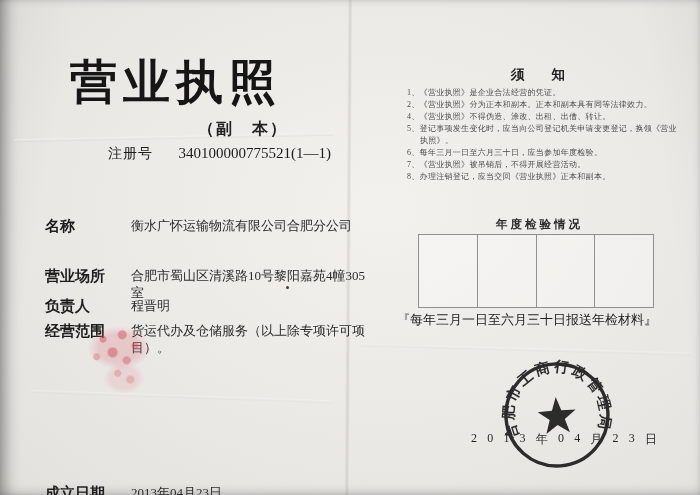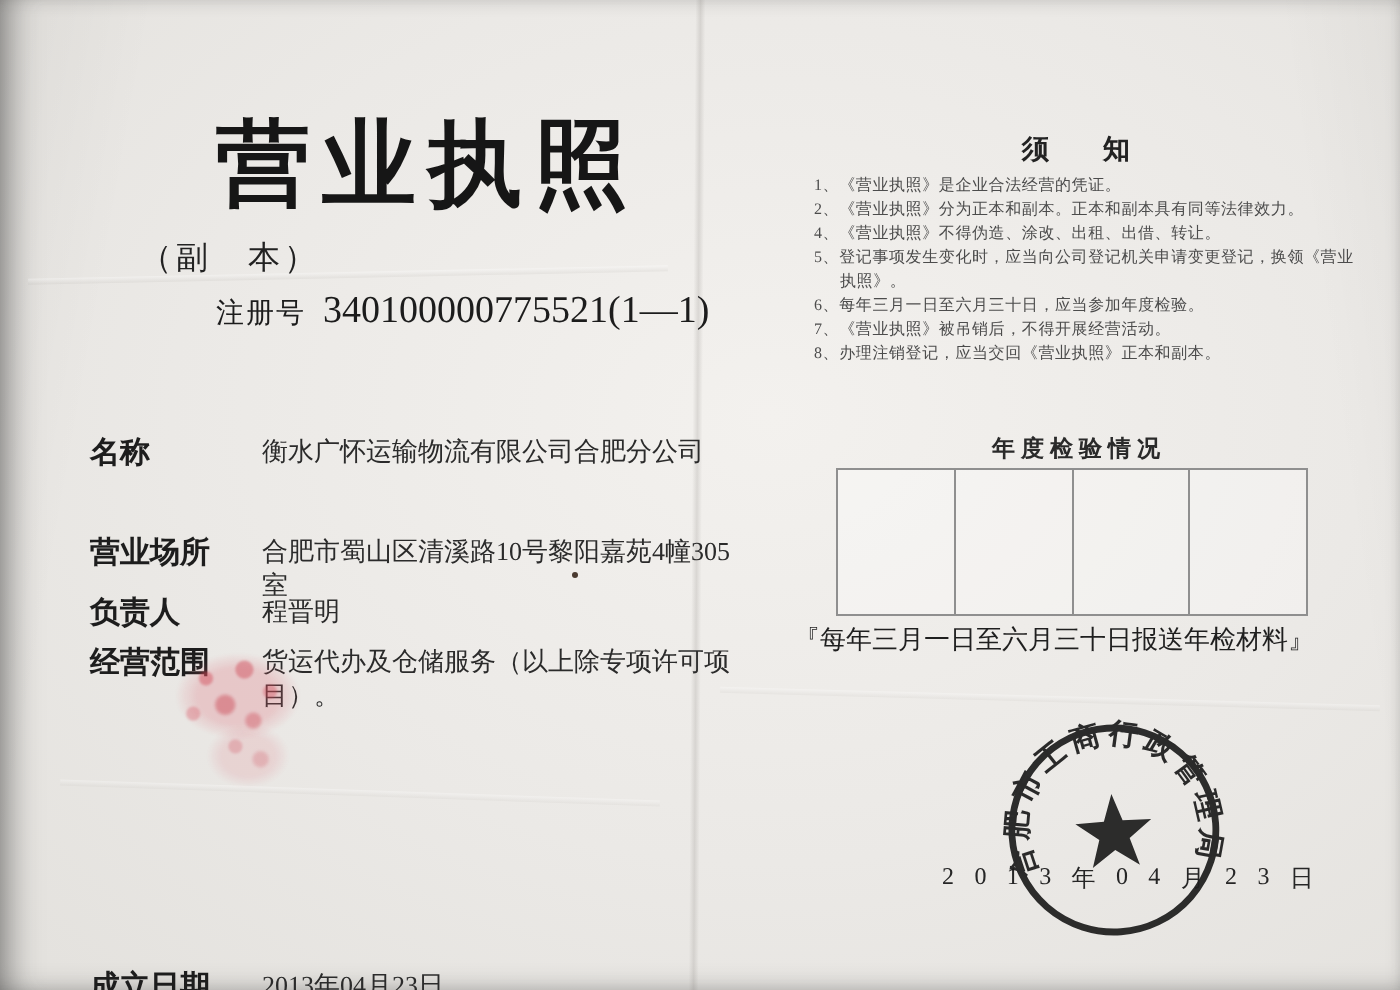--- a/index.html
+++ b/index.html
@@ -27,28 +27,28 @@
     background:linear-gradient(to bottom,rgba(255,255,255,0.35),rgba(140,135,128,0.10));
     transform:rotate(-1.2deg);}
   .crease-2{left:360px;top:348px;width:330px;height:3px;
     background:linear-gradient(to bottom,rgba(255,255,255,0.3),rgba(140,135,128,0.08));
     transform:rotate(1.6deg);}
   .crease-3{left:30px;top:395px;width:300px;height:3px;
     background:linear-gradient(to bottom,rgba(255,255,255,0.3),rgba(140,135,128,0.07));
     transform:rotate(2deg);}
 
   
-  .title{left:70px;top:51px;width:218px;text-align:right;
+  .title{left:70px;top:51px;width:218px;text-align:left;
     font-family:"Liberation Sans","DejaVu Sans",sans-serif;
-    font-weight:900;font-size:47px;line-height:62px;letter-spacing:6px;color:#161616;margin-left:32px;}
-  .subtitle{left:70px;top:119px;width:218px;text-align:left;
-    font-size:16px;font-weight:400;letter-spacing:2px;color:#222;}
+    font-weight:900;font-size:47px;line-height:62px;letter-spacing:6px;color:#161616;}
+  .subtitle{left:70px;top:119px;width:218px;text-align:right;
+    font-size:16px;font-weight:700;letter-spacing:2px;color:#222;}
   .reg-line{left:108px;top:145px;font-size:14px;color:#1c1c1c;white-space:nowrap;}
   .reg-label{font-weight:400;letter-spacing:1px;}
-  .reg-number{font-size:19px;margin-left:5px;font-family:"Liberation Serif",serif;}
+  .reg-number{font-size:15px;margin-left:22px;font-family:"Liberation Serif",serif;}
 
   .field{left:0;top:0;width:380px;margin-top:16px;}
   .flabel{display:inline-block;width:76px;margin-left:45px;vertical-align:top;
     font-size:15px;font-weight:600;color:#1d1d1d;}
   .fvalue{display:inline-block;width:240px;margin-left:6px;vertical-align:top;
     font-size:13px;line-height:16.5px;color:#2b2b2b;margin-top:1px;}
   .f0{top:201px;} .f1{top:251px;} .f2{top:281px;} .f3{top:306px;} .fest{top:468px;}
 
   .red-blob{left:87px;top:326px;width:64px;height:44px;border-radius:50%;
     filter:blur(0.4px);opacity:0.85;

